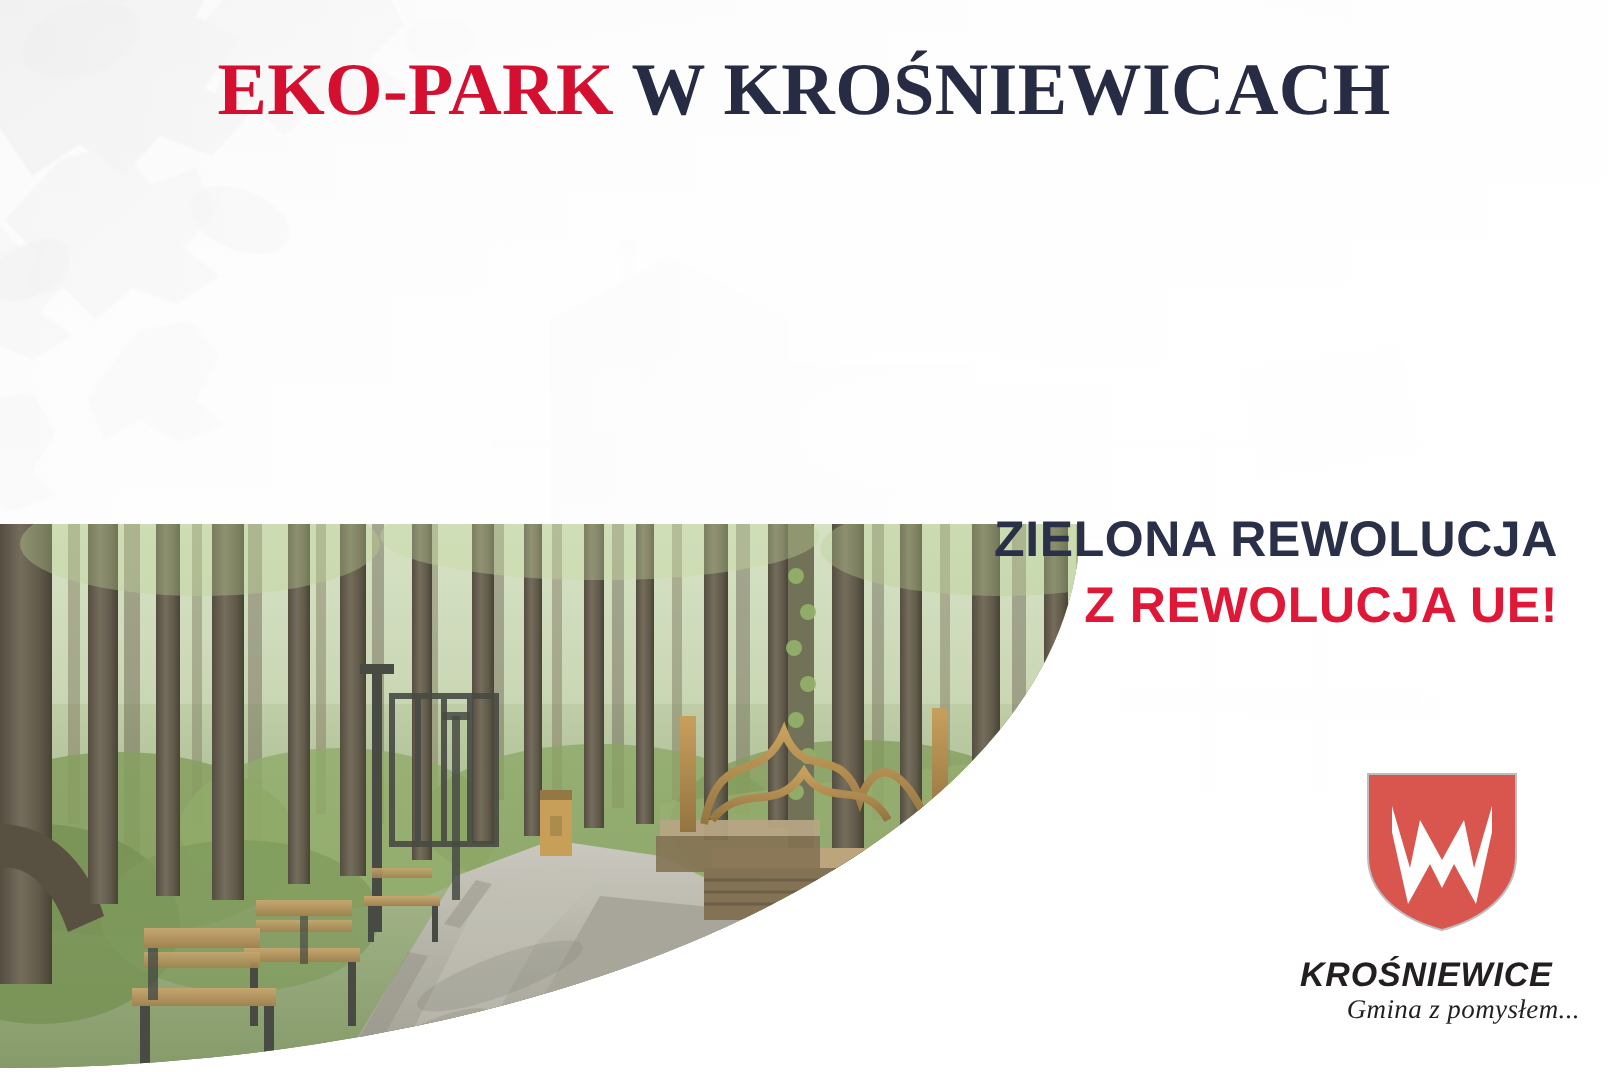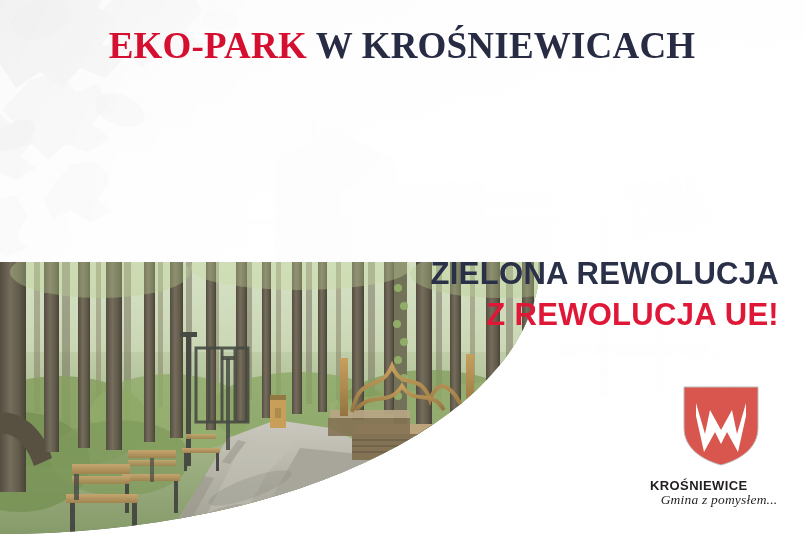--- a/index.html
+++ b/index.html
@@ -94,21 +94,21 @@
   .photo svg { display: block; width: 100%; height: 100%; }
 
   
   .subtitle {
     position: absolute;
     right: 25px;
     top: 254px;
     text-align: right;
     font-family: "Liberation Sans", sans-serif;
     font-weight: 700;
-    font-size: 31px;
+    font-size: 25px;
     letter-spacing: 0.3px;
     line-height: 1.32;
     z-index: 6;
     white-space: nowrap;
   }
   .subtitle .sub-line1 { color: #2b3049; display: block; }
   .subtitle .sub-line2 { color: #e01837; display: block; }
 
   
   .logo {
@@ -123,31 +123,33 @@
     width: 78px;
     height: 80px;
     margin: 0 auto;
     display: block;
   }
   .logo-shield svg { display: block; width: 100%; height: 100%; }
   .logo-name {
     margin-top: 12px;
     font-family: "Liberation Sans", sans-serif;
     font-weight: 700;
-    font-size: 13px;
+    font-size: 17px;
     letter-spacing: 0.4px;
     color: #231f20;
     text-align: left;
     padding-left: 2px;
+    font-style: italic;
   }
   .logo-tagline {
     font-family: "Liberation Serif", "DejaVu Serif", serif;
     font-style: italic;
     font-size: 13.5px;
     color: #231f20;
+    text-align: right;
     padding-right: 4px;
     margin-top: -1px;
     letter-spacing: 0.2px;
   }
 </style>
 </head>
 <body>
 
 <div id="poster">
 

